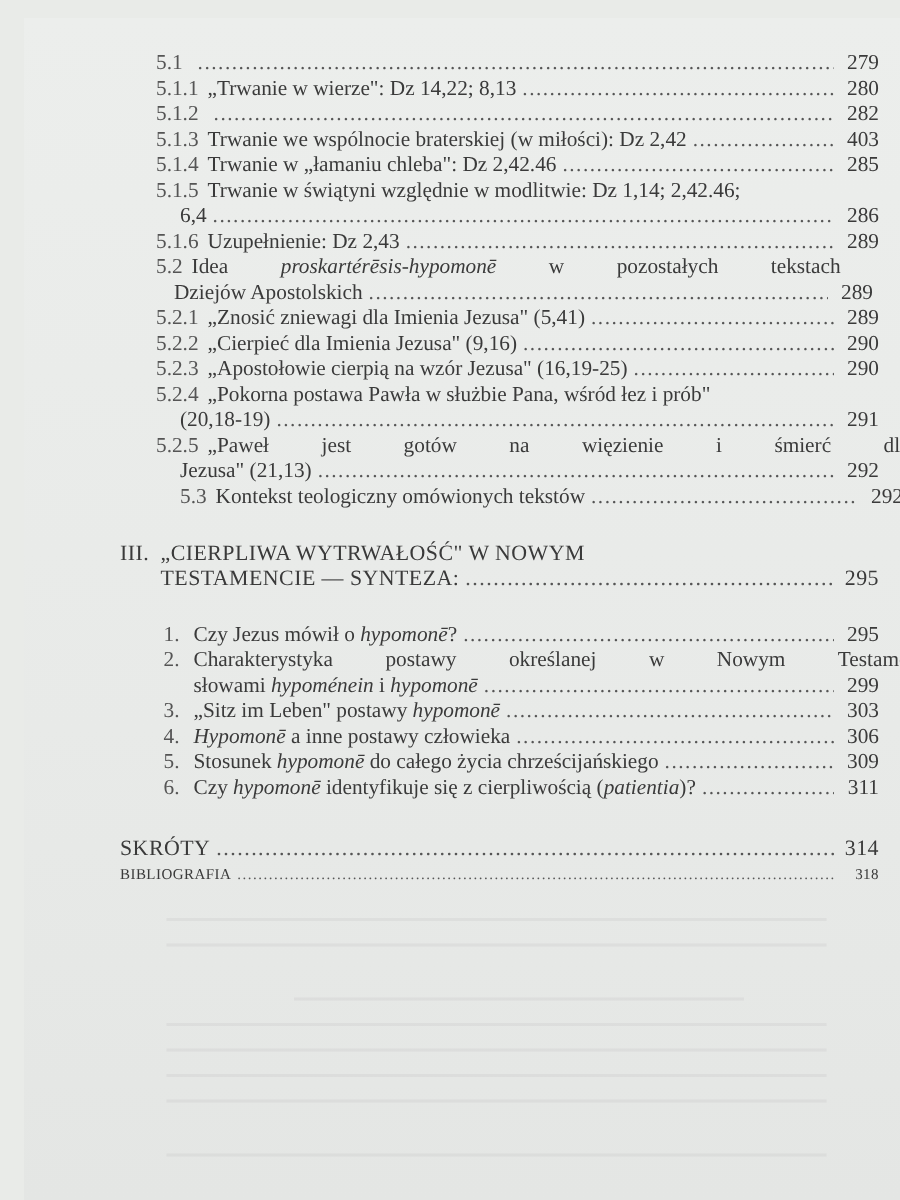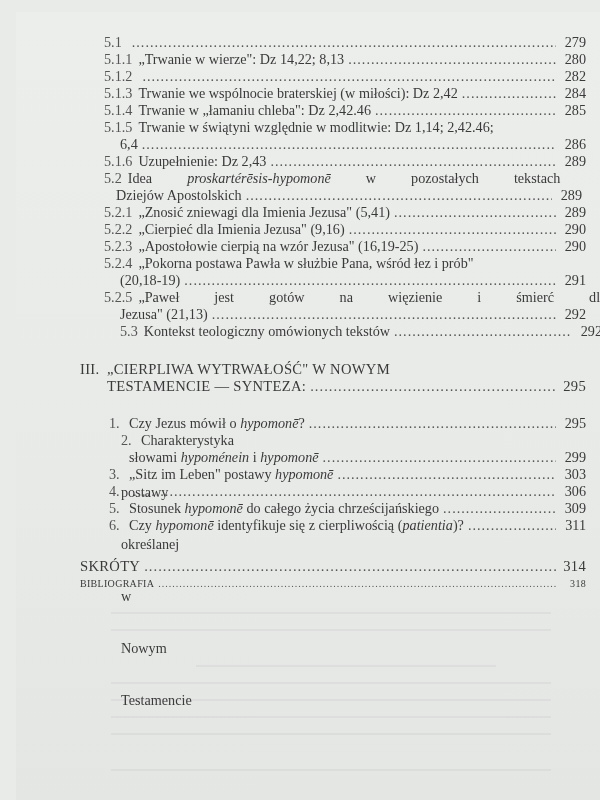--- a/index.html
+++ b/index.html
@@ -92,21 +92,21 @@
     <div class="row" style="left:88px; top:56px; width:482px;">
       <span class="num">5.1.2</span>
       <span class="dots"></span>
       <span class="pg">282</span>
     </div>
 
     <div class="row" style="left:88px; top:73px; width:482px;">
       <span class="num">5.1.3</span>
       <span class="lbl">Trwanie we wspólnocie braterskiej (w miłości): Dz 2,42</span>
       <span class="dots"></span>
-      <span class="pg">284</span>
+      <span class="pg">403</span>
     </div>
 
     <div class="row" style="left:88px; top:90px; width:482px;">
       <span class="num">5.1.4</span>
       <span class="lbl">Trwanie w „łamaniu chleba": Dz 2,42.46</span>
       <span class="dots"></span>
       <span class="pg">285</span>
     </div>
 
     <div class="textline" style="left:88px; top:107px;">
@@ -201,21 +201,21 @@
       <span class="pg">295</span>
     </div>
 
     <div class="row" style="left:93px; top:403px; width:477px;">
       <span class="num" style="width:14px;">1.</span>
       <span class="lbl"><span>Czy Jezus mówił o </span><i>hypomonē</i><span>?</span></span>
       <span class="dots"></span>
       <span class="pg">295</span>
     </div>
 
-    <div class="textline just" style="left:105px; top:420px; width:447px;flex-direction:column;">
+    <div class="textline just" style="left:93px; top:420px; width:447px;">
       <span><span style="display:inline-block;width:14px;margin-right:6px;color:#555;">2.</span><span>Charakterystyka</span></span>
       <span>postawy</span>
       <span>określanej</span>
       <span>w</span>
       <span>Nowym</span>
       <span>Testamencie</span>
     </div>
     <div class="row" style="left:113px; top:437px; width:457px;">
       <span class="lbl"><span>słowami </span><i>hypoménein</i><span> i </span><i>hypomonē</i></span>
       <span class="dots"></span>
@@ -224,20 +224,21 @@
 
     <div class="row" style="left:93px; top:454px; width:477px;">
       <span class="num" style="width:14px;">3.</span>
       <span class="lbl"><span>„Sitz im Leben" postawy </span><i>hypomonē</i><span></span></span>
       <span class="dots"></span>
       <span class="pg">303</span>
     </div>
 
     <div class="row" style="left:93px; top:471px; width:477px;">
       <span class="num" style="width:14px;">4.</span>
+      <span class="lbl"><span></span><i>Hypomonē</i><span> a inne postawy człowieka</span></span>
       <span class="dots"></span>
       <span class="pg">306</span>
     </div>
 
     <div class="row" style="left:93px; top:488px; width:477px;">
       <span class="num" style="width:14px;">5.</span>
       <span class="lbl"><span>Stosunek </span><i>hypomonē</i><span> do całego życia chrześcijańskiego</span></span>
       <span class="dots"></span>
       <span class="pg">309</span>
     </div>

